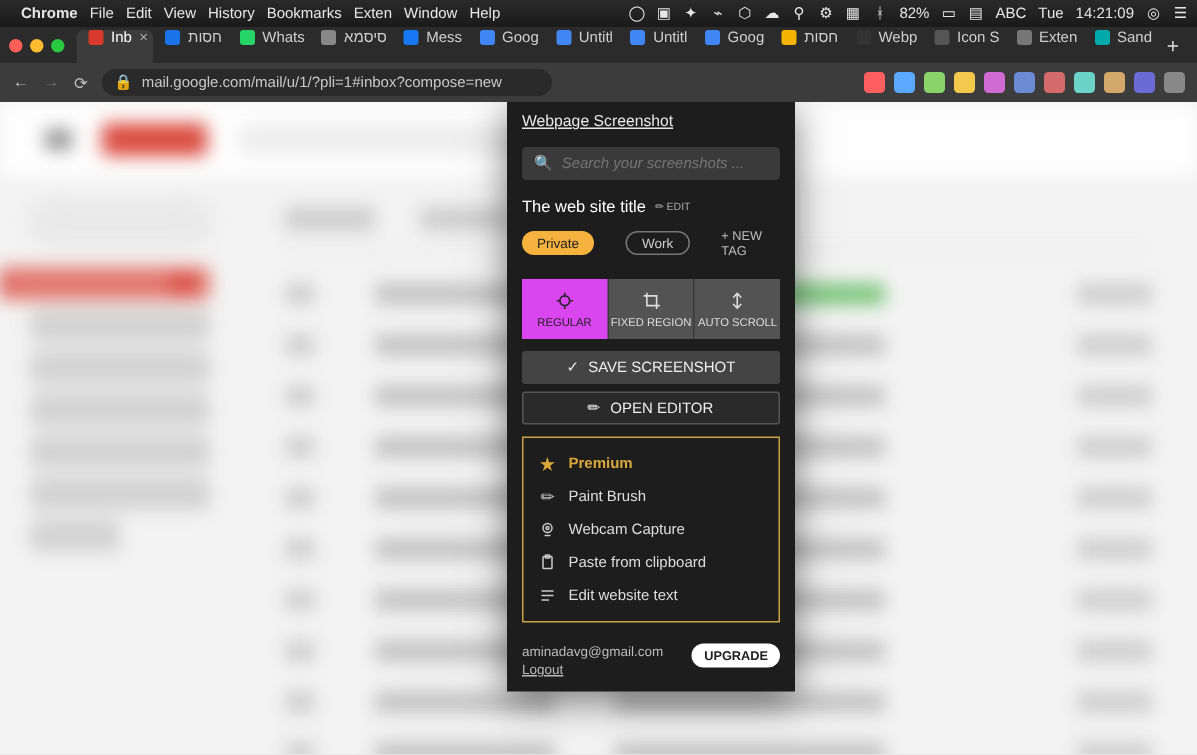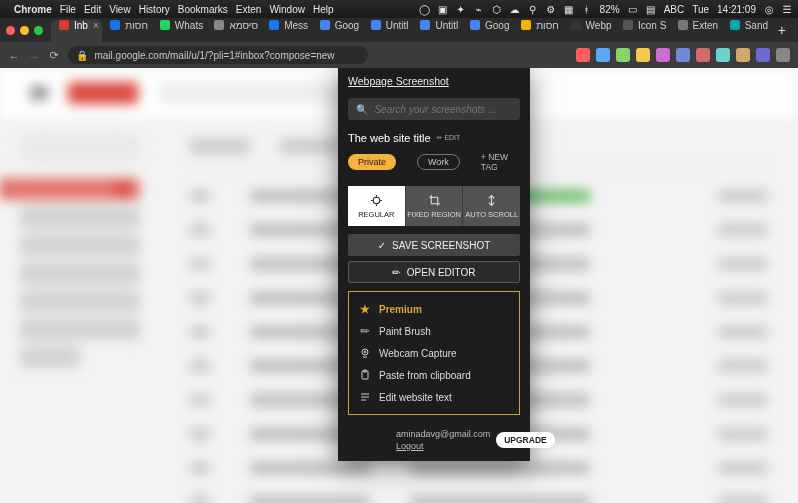--- a/index.html
+++ b/index.html
@@ -59,29 +59,29 @@
   .title-row .t { font-size:11px; color:#fff; }
   .title-row .edit { font-size:7px; color:#aaa; }
   .pencil{transform:rotate(-45deg);display:inline-block;}
   .tags-row { padding:0 10px 6px; display:flex; gap:21px; align-items:center; }
   .tag { height:16px; border-radius:9px; padding:0 10px; font-size:9px; display:flex; align-items:center; border:1px solid #777; color:#ccc;}
   .tag.private { background:#f6b23e; color:#222; border:none;}
   .newtag { font-size:8.5px; color:#bbb;}
   .mode-row { margin:8px 10px 8px; display:flex; }
   .mode { flex:1; height:40px; display:flex; flex-direction:column; align-items:center; justify-content:center; gap:3px; background:#535353; font-size:7.5px; color:#ddd; }
   .mode:not(:last-child){border-right:1px solid #3a3a3a;}
-  .mode.active { background:#ffffff; color:#222; }
+  .mode.active { background:#d946ef; color:#222; }
   .mode svg { width:13px; height:13px; }
   .btn { margin:5px 10px; height:22px; background:#444; border-radius:2px; display:flex; align-items:center; justify-content:center; gap:6px; font-size:10px; color:#eee; }
   .btn.open { background:#2a2a2a; border:1px solid #555;}
   .prem-box { margin:8px 10px; border:1px solid #caa442; padding:6px 0;}
   .prem-row { padding:5px 10px; display:flex; align-items:center; gap:8px; font-size:10px; color:#ddd;}
   .prem-row.head { color:#d9a83a; font-weight:600;}
   .prem-row svg, .prem-row .glyph { width:12px; height:12px; flex:none; }
-  .footer-row { padding:6px 10px 10px; display:flex; align-items:center; gap:6px;margin-left:48px;}
+  .footer-row { padding:6px 10px 10px; display:flex; align-items:flex-start; gap:6px;}
   .footer-left { display:flex; flex-direction:column; font-size:9px; color:#bbb; gap:2px;}
   .footer-left .lo { text-decoration:underline;}
   .upgrade { margin-left:auto; background:#fff; color:#222; font-size:8.5px; font-weight:700; padding:3px 8px; border-radius:10px;}
 
   .glyph{display:inline-flex;align-items:center;justify-content:center;font-size:11px;color:#ccc;}
 </style>
 </head>
 <body>
 
 <div class="menubar">

